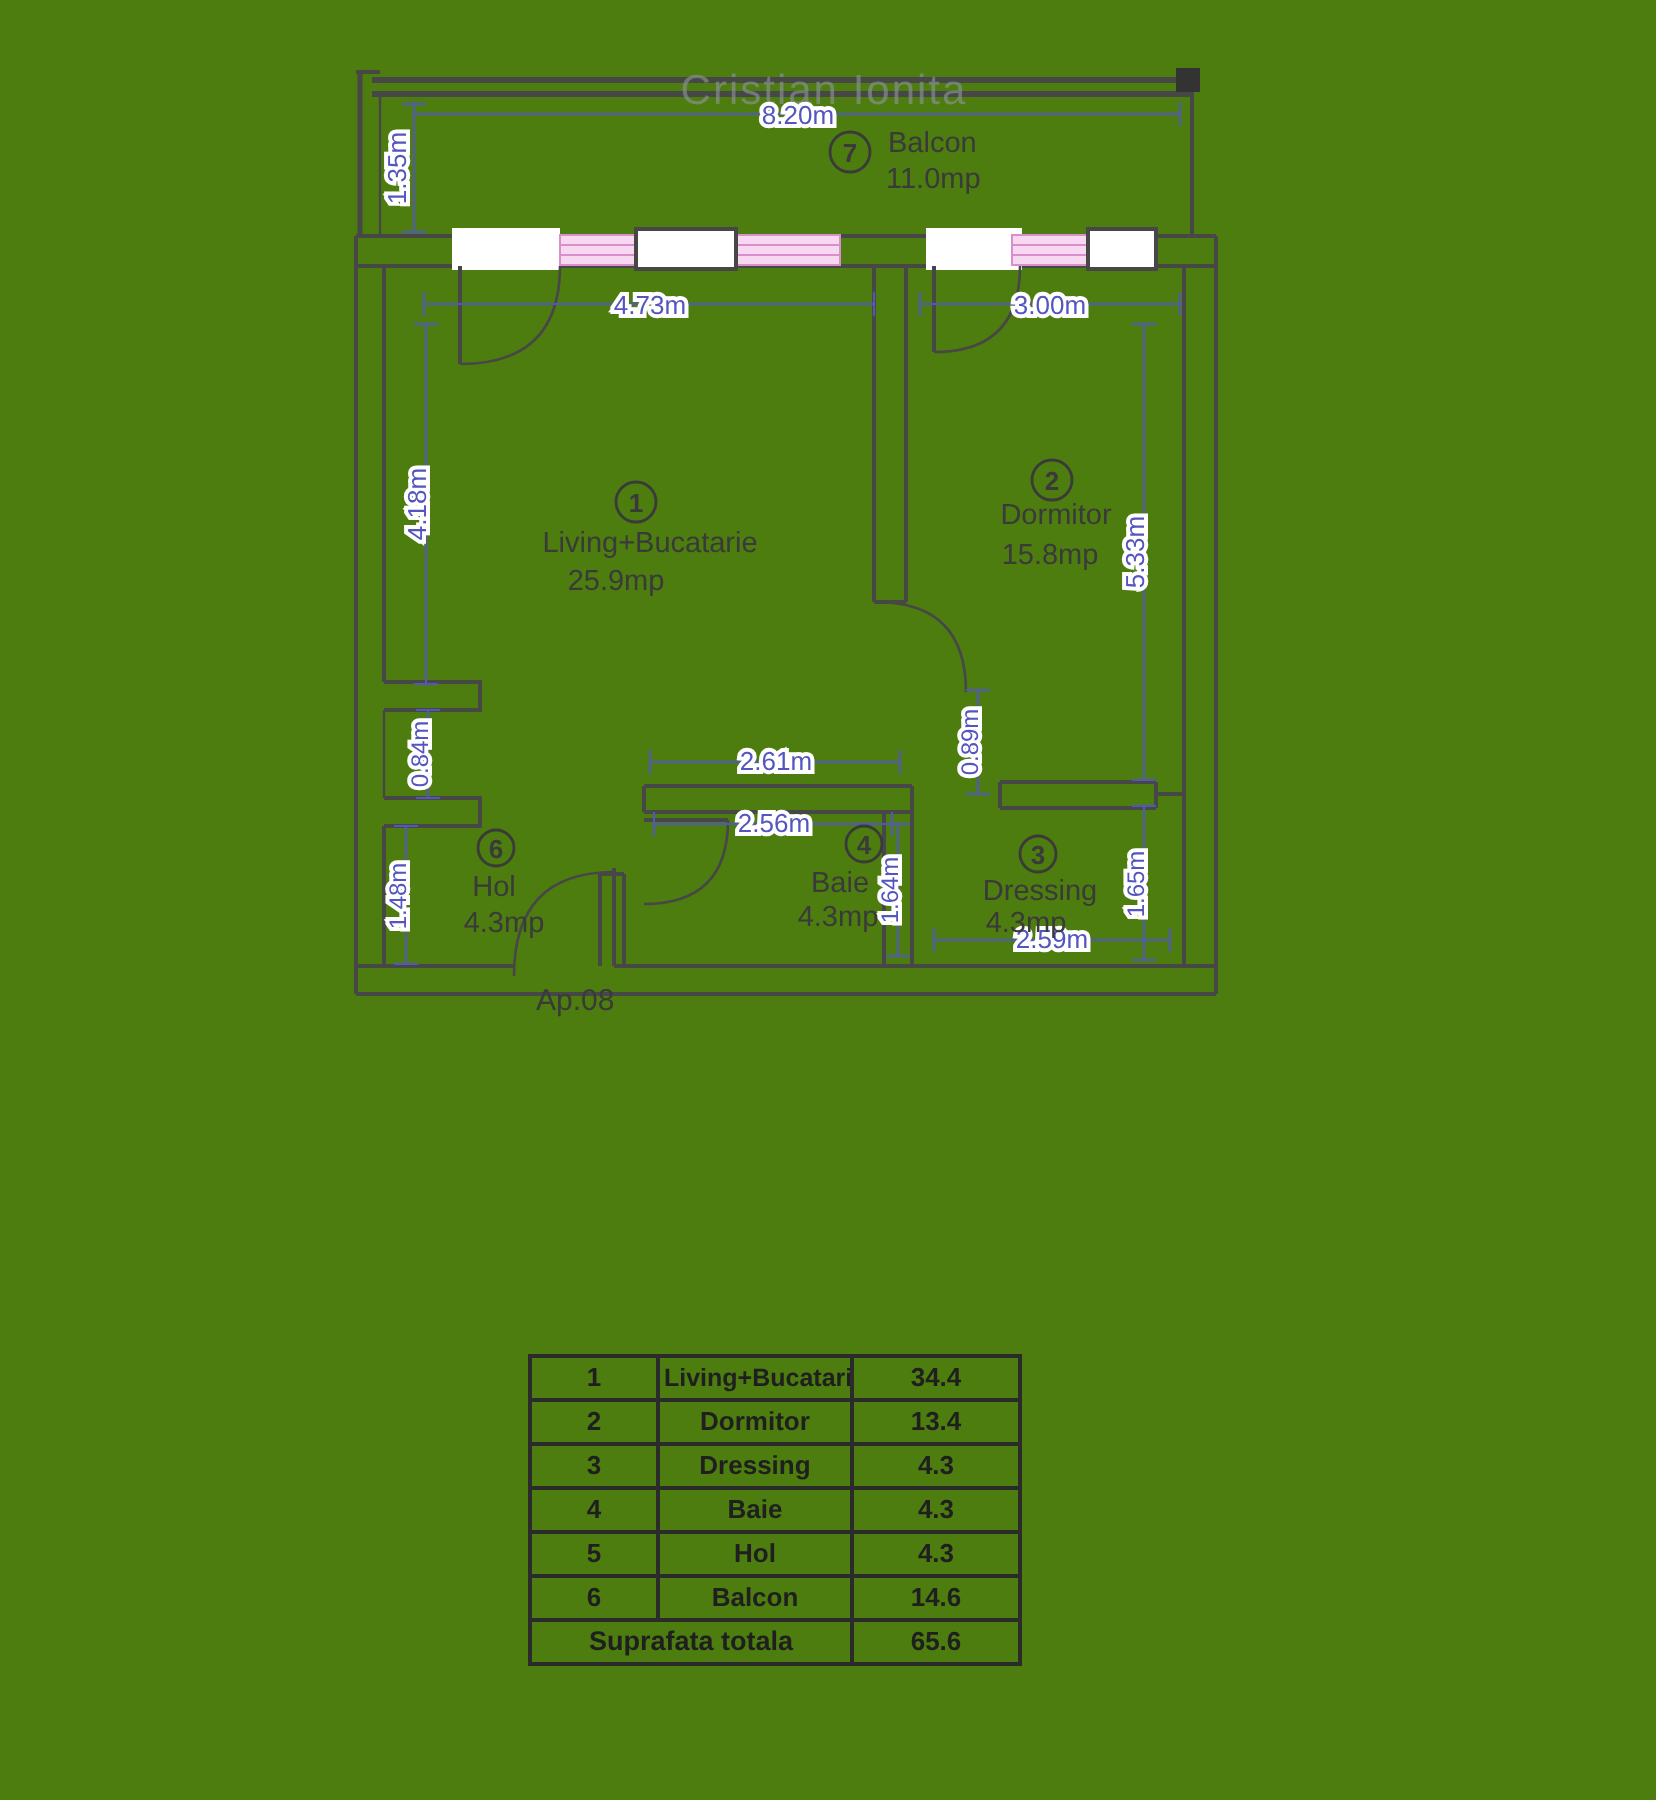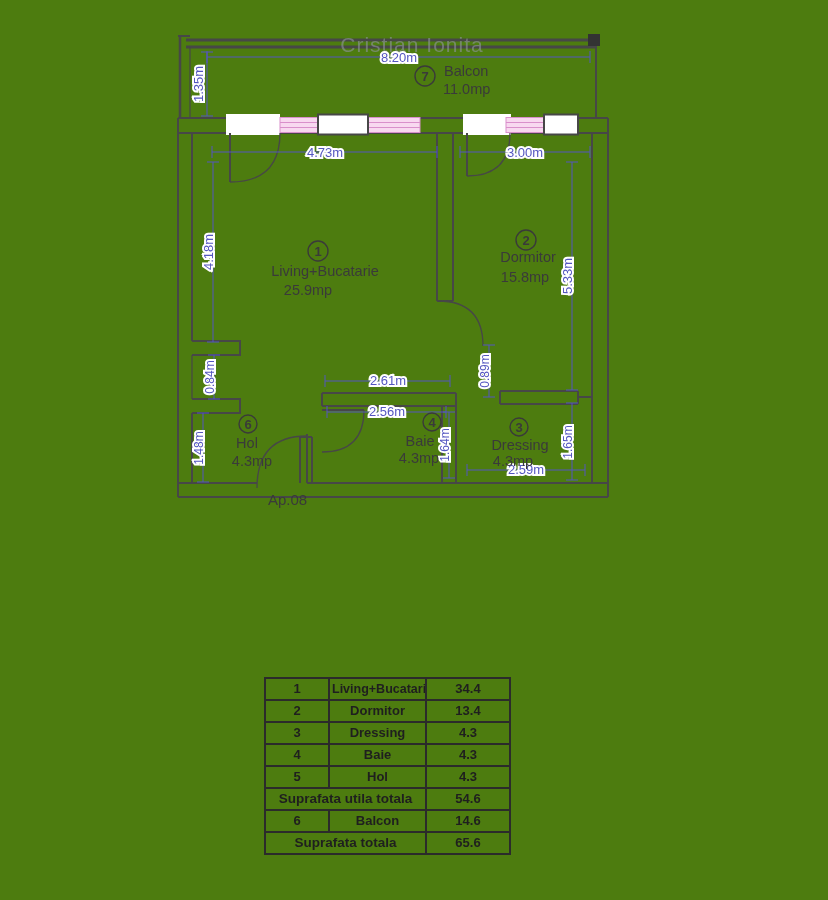--- a/index.html
+++ b/index.html
@@ -248,24 +248,20 @@
     <td>4</td>
     <td>Baie</td>
     <td>4.3</td>
   </tr>
   <tr>
     <td>5</td>
     <td>Hol</td>
     <td>4.3</td>
   </tr>
   <tr>
-    <td class="lbl" colspan="2">Suprafata utila totala</td>
-    <td>54.6</td>
-  </tr>
-  <tr>
     <td>6</td>
     <td>Balcon</td>
     <td>14.6</td>
   </tr>
   <tr>
     <td class="lbl" colspan="2">Suprafata totala</td>
     <td>65.6</td>
   </tr>
 </tbody>
     </table>

